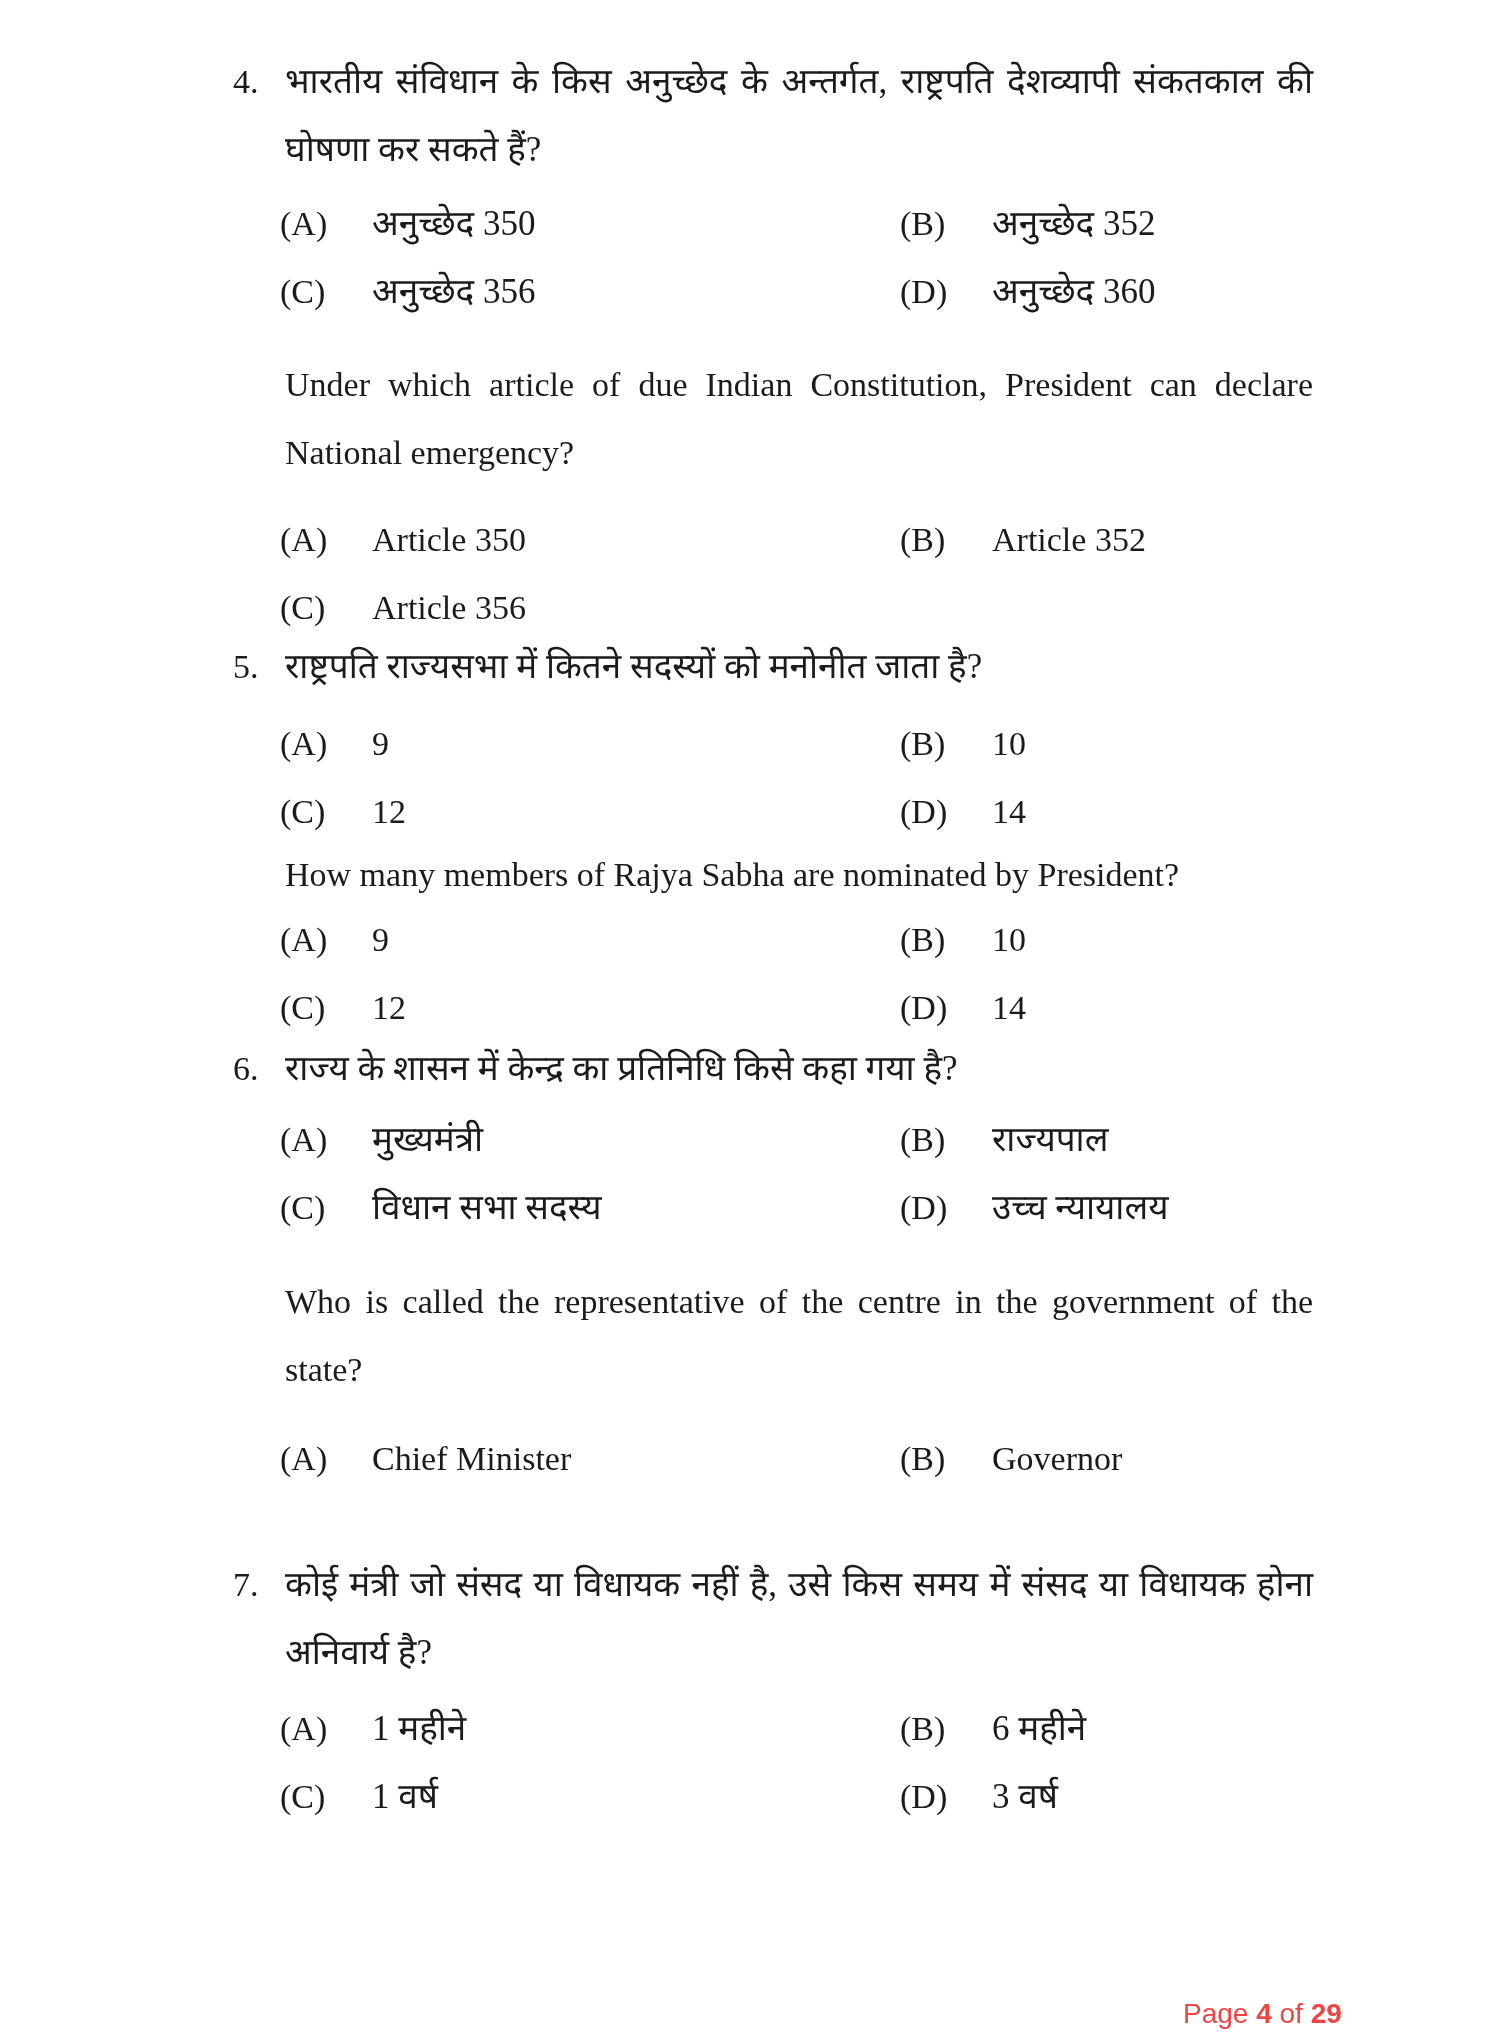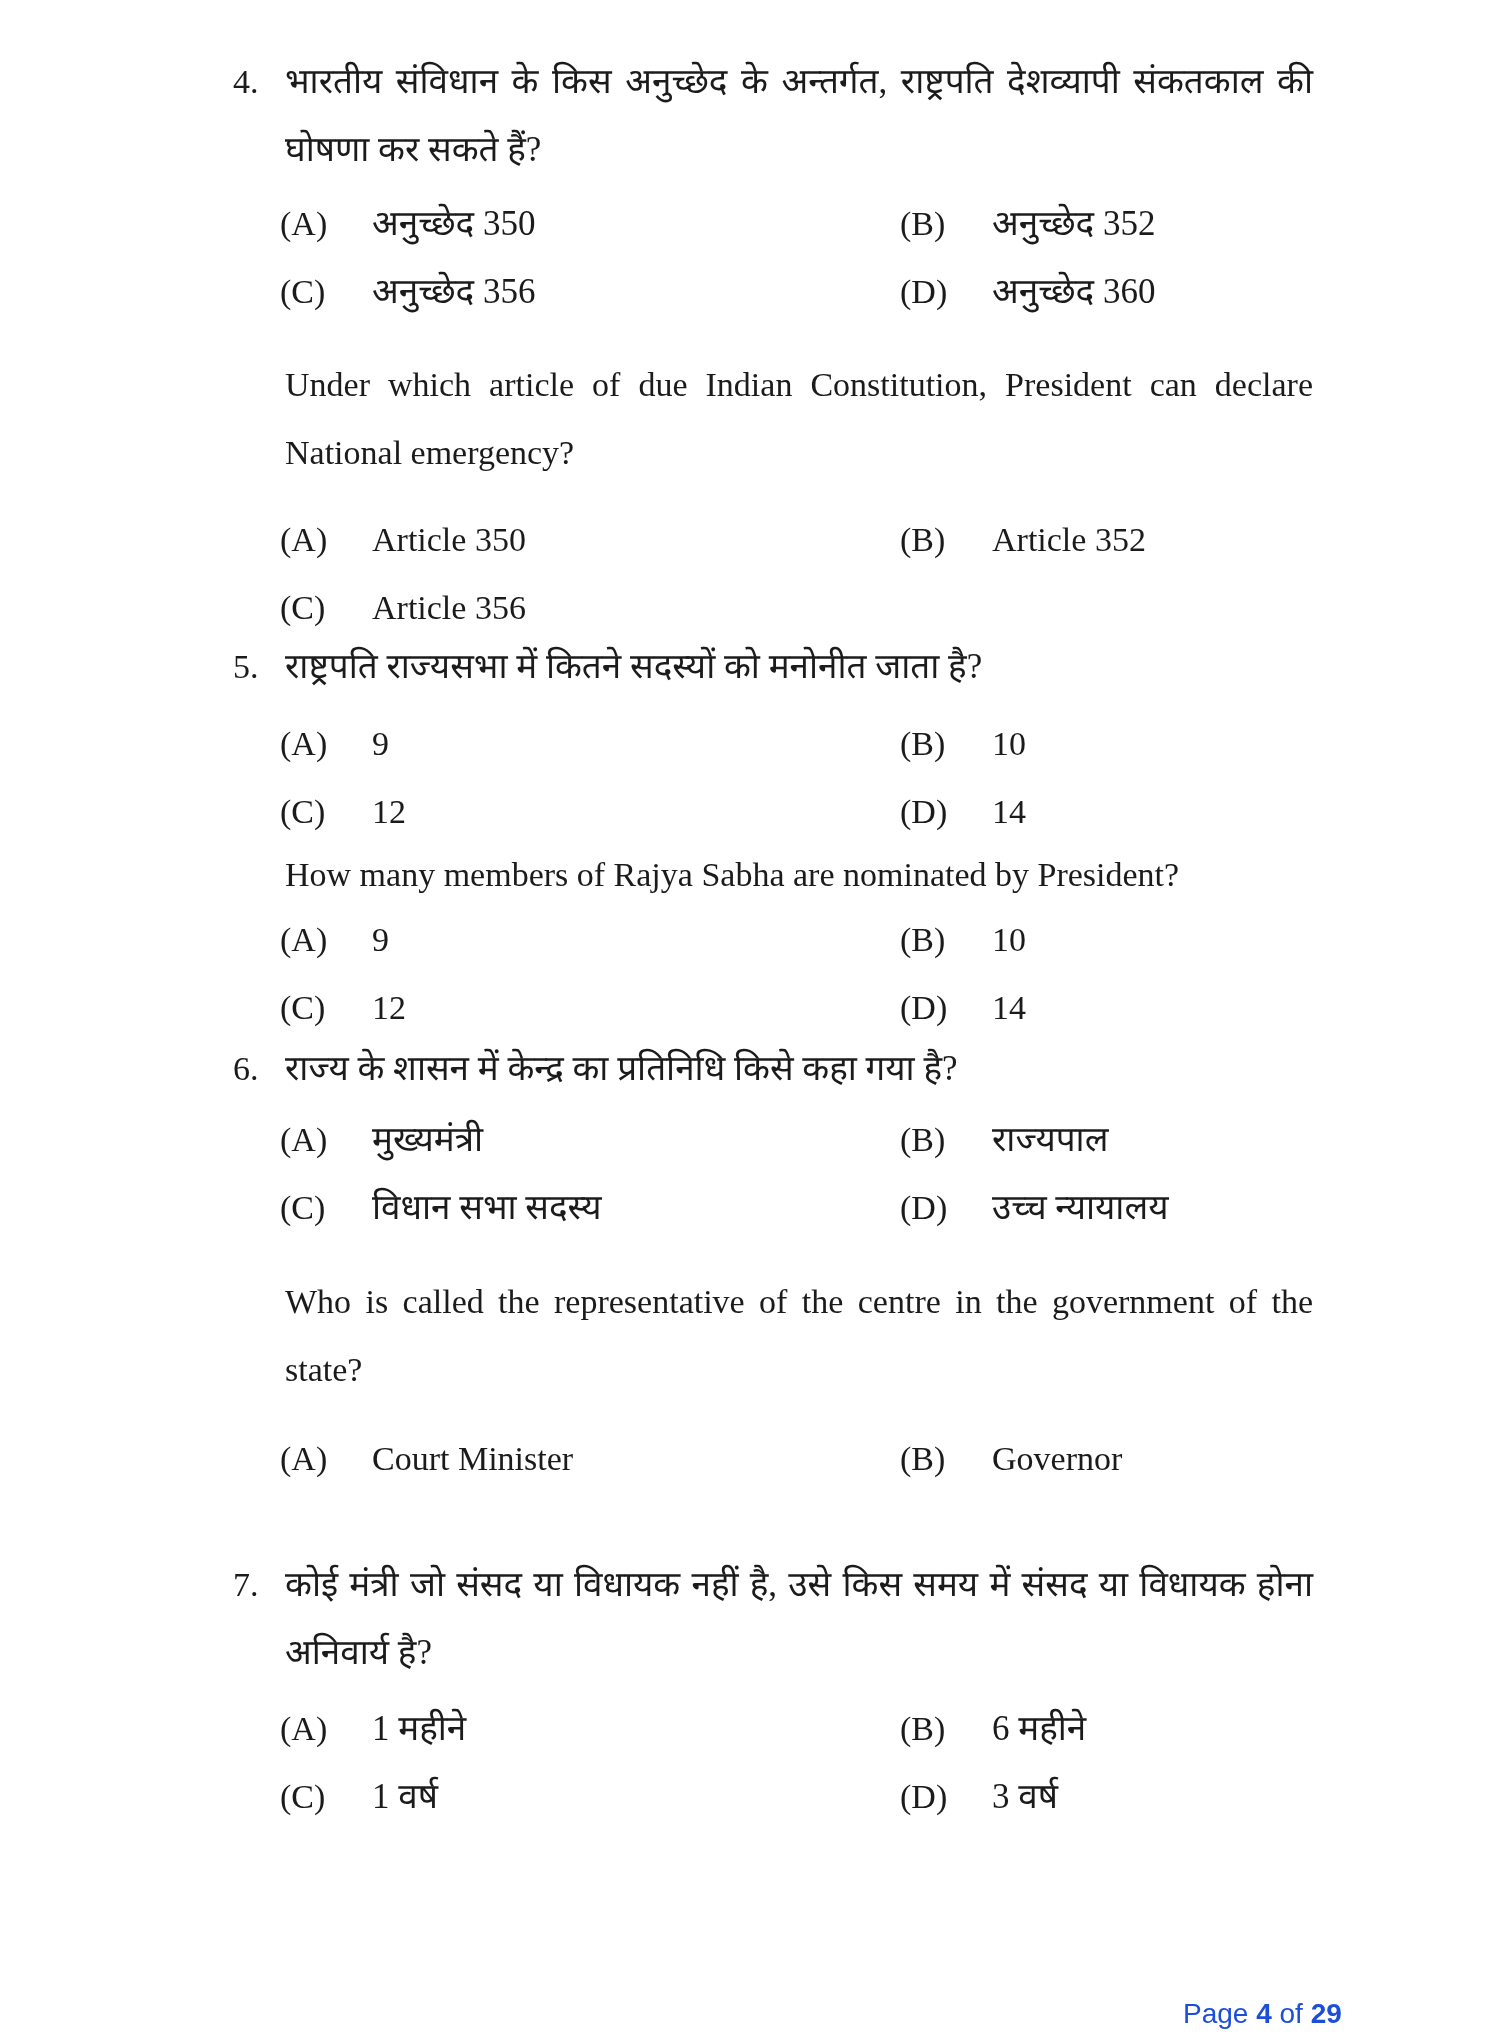--- a/index.html
+++ b/index.html
@@ -63,21 +63,21 @@
     display: inline-block;
     min-width: 92px;
   }
   
   .footer {
     position: absolute;
     top: 1998px;
     left: 1183px;
     font-family: "Liberation Sans", "DejaVu Sans", sans-serif;
     font-size: 28px;
-    color: #1d4ed8;
+    color: #ef4444;
   }
   .footer .b { font-weight: 700; }
 </style>
 </head>
 <body>
 
 <div class="page">
 
   <section class="block" style="top:48px">
     <div class="q-row">
@@ -200,21 +200,21 @@
     </div>
   </section>
 
   <section class="block en-q" style="top:1268px">
     <div class="q-text">Who is called the representative of the centre in the government of the state?</div>
   </section>
 
   <section class="block" style="top:1425px">
     <div class="opt-row">
       <div class="opt col-a">
-        <span class="opt-label">(A)</span><span>Court Minister</span>
+        <span class="opt-label">(A)</span><span>Chief Minister</span>
       </div>
       <div class="opt col-b">
         <span class="opt-label">(B)</span><span>Governor</span>
       </div>
     </div>
   </section>
 
   <section class="block" style="top:1551px">
     <div class="q-row">
       <span class="q-num">7.</span>

